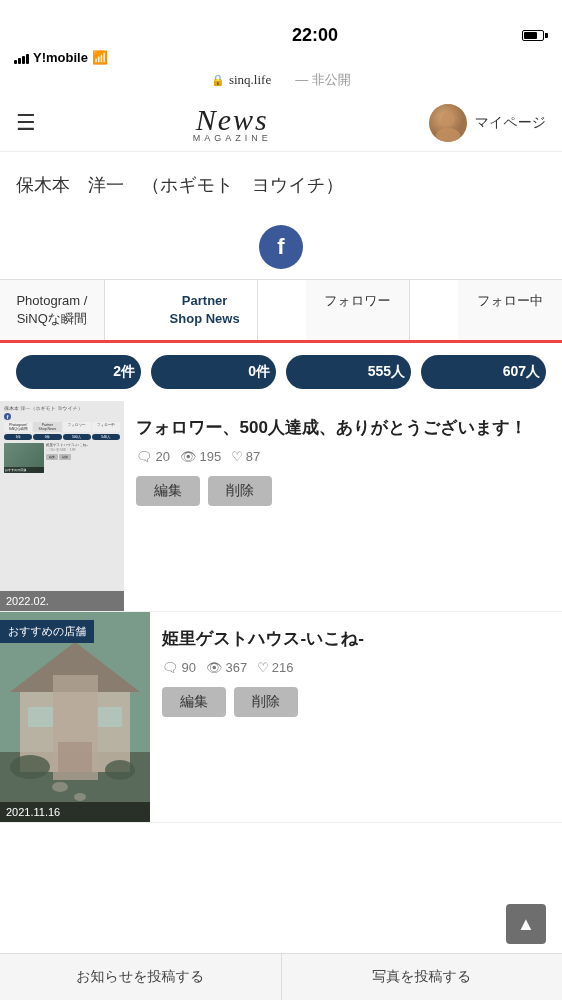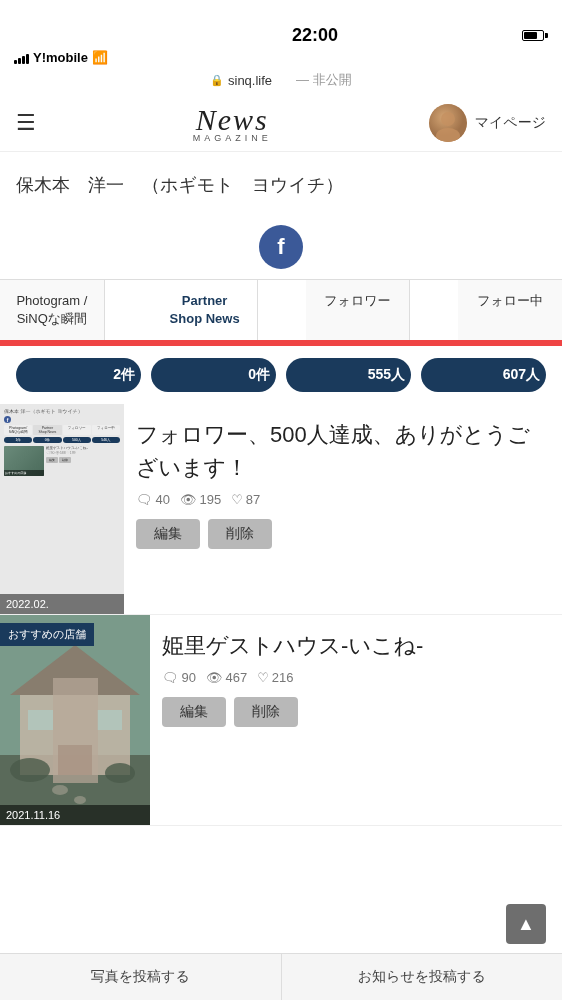--- a/index.html
+++ b/index.html
@@ -30,21 +30,21 @@
       display: flex;
       align-items: center;
       justify-content: center;
       padding: 2px 10px 6px;
       background: #fff;
       font-size: 13px;
       color: #333;
       gap: 4px;
     }
     .lock-icon { font-size: 11px; color: #666; }
-    .address-text { color: #333; }
+    .address-text { color: #333; font-family: Liberation Serif, serif; }
     .private-badge { color: #999; margin-left: 20px; }
 
     
     .header {
       display: flex;
       align-items: center;
       padding: 8px 16px;
       background: #fff;
       border-bottom: 1px solid #eee;
       position: relative;
@@ -121,21 +121,21 @@
       color: #fff;
       font-size: 22px;
       font-weight: bold;
       cursor: pointer;
     }
 
     
     .tabs-row {
       display: flex;
       border-top: 1px solid #ddd;
-      border-bottom: 6px solid #ef4444;
+      border-bottom: 3px solid #ef4444;
       gap: 48px;
     }
     .tab-item {
       flex: 1;
       padding: 12px 6px;
       text-align: center;
       font-size: 13px;
       color: #333;
       border-right: 1px solid #ddd;
       cursor: pointer;
@@ -259,24 +259,24 @@
     }
 
     .post-info {
       flex: 1;
       padding: 14px 12px;
       display: flex;
       flex-direction: column;
       gap: 8px;
     }
     .post-title {
-      font-size: 22px;
+      font-size: 17px;
       color: #222;
       line-height: 1.5;
-      font-weight: 400;
+      font-weight: 700;
     }
     .post-meta {
       display: flex;
       align-items: center;
       gap: 10px;
       color: #777;
       font-size: 13px;
       flex-wrap: wrap;
     }
     .meta-item {
@@ -526,21 +526,21 @@
         </div>
         <div class="date-overlay">2022.02.</div>
       </div>
     </div>
 
     <div class="post-info">
       <div class="post-title">フォロワー、500人達成、ありがとうございます！</div>
       <div class="post-meta">
         <div class="meta-item">
           <span>🗨</span>
-          <span>40</span>
+          <span>20</span>
         </div>
         <div class="meta-item">
           <span>👁</span>
           <span>195</span>
         </div>
         <div class="meta-item">
           <span>♡</span>
           <span>87</span>
         </div>
       </div>
@@ -584,34 +584,34 @@
 
     <div class="post-info">
       <div class="post-title">姫里ゲストハウス-いこね-</div>
       <div class="post-meta">
         <div class="meta-item">
           <span>🗨</span>
           <span>90</span>
         </div>
         <div class="meta-item">
           <span>👁</span>
-          <span>467</span>
+          <span>367</span>
         </div>
         <div class="meta-item">
           <span>♡</span>
           <span>216</span>
         </div>
       </div>
       <div class="post-actions">
         <button class="action-btn edit-btn">編集</button>
         <button class="action-btn delete-btn">削除</button>
       </div>
     </div>
   </div>
 
 </div>
 
 <div class="scroll-up">▲</div>
 
 <div class="bottom-bar">
+  <button class="bottom-btn">お知らせを投稿する</button>
   <button class="bottom-btn">写真を投稿する</button>
-  <button class="bottom-btn">お知らせを投稿する</button>
 </div>
 
 </body></html>

